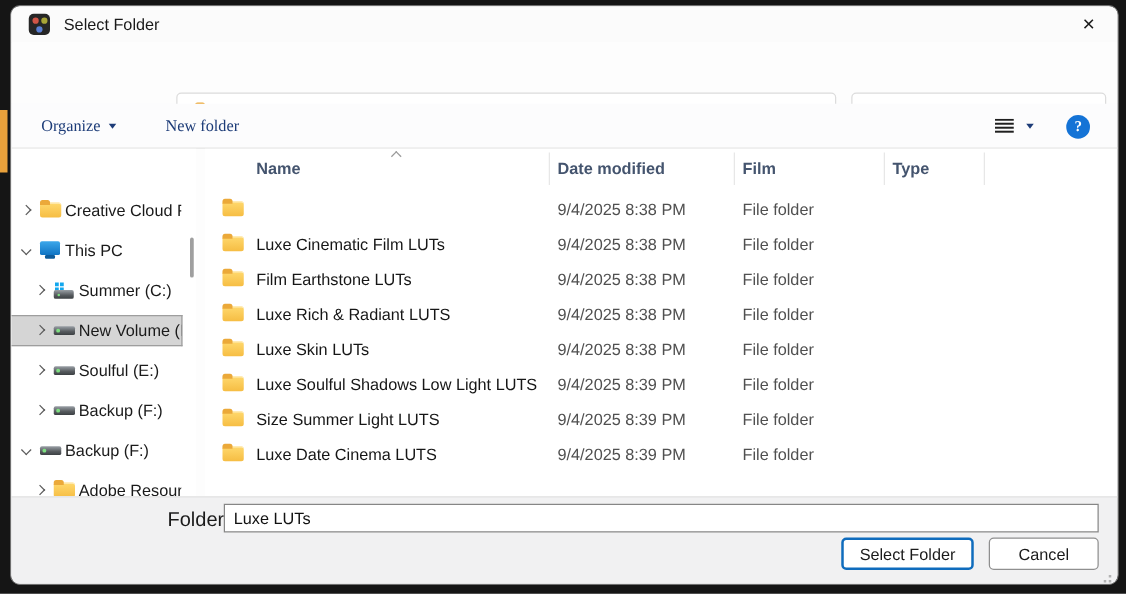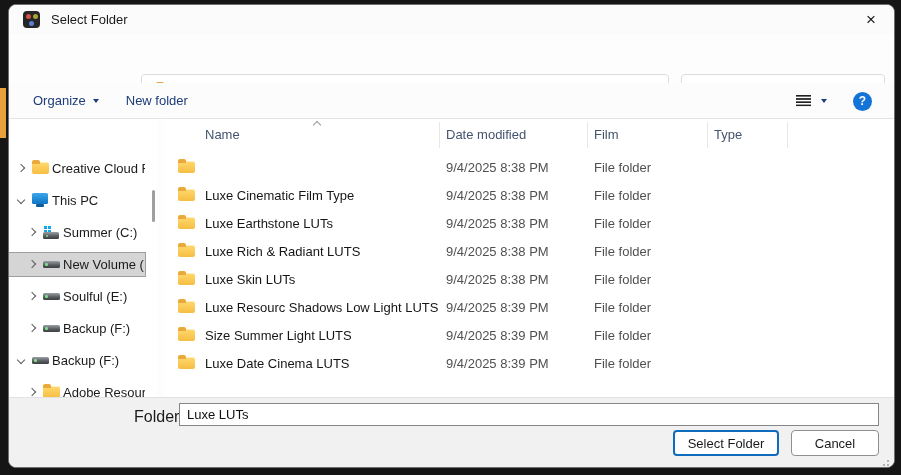--- a/index.html
+++ b/index.html
@@ -49,24 +49,24 @@
   .refresh-btn { position:absolute; left:450px; top:8px; width:20px; height:18px; }
 
   .search-box { position:absolute; left:672px; top:40px; width:204px; height:33px; background:#fff;
                 border:1px solid #dcdcdc; border-radius:4px; display:flex; align-items:center; padding:0 10px; }
   .search-box input { border:none; outline:none; flex:1 1 auto; font-size:13px; color:#1a1a1a; min-width:0;
                       font-family:"Liberation Sans", sans-serif; background:transparent; }
   .search-box input::placeholder { color:#777; }
 
   
   .cmdbar { position:absolute; left:0; top:78px; right:0; height:36px; background:#fcfcfd; border-bottom:1px solid #e4e4e4;
-            display:flex; align-items:center; font-size:13px; color:#1d3c78; }
+            display:flex; align-items:center; font-size:13px; color:#1d3c78;font-family:Liberation Serif, serif; }
   .organize { margin-left:24px; display:flex; align-items:center; gap:7px; }
   .tri { width:0; height:0; border-left:3.8px solid transparent; border-right:3.8px solid transparent; border-top:4.6px solid #1d3c78; }
-  .newfolder { margin-left:27px; }
+  .newfolder { margin-left:39px; }
   .cmd-right { position:absolute; right:0; top:0; height:36px; display:flex; align-items:center; }
   .view-lines { width:15px; height:12px; background:linear-gradient(#1f1f1f 1.7px, transparent 1.7px);
                 background-size:15px 3.2px; }
   .view-tri { margin-left:10px; }
   .help-btn { margin-left:26px; margin-right:22px; width:19px; height:19px; border-radius:50%; background:#1473d6; color:#fff;
               font-size:12px; font-weight:bold; display:flex; align-items:center; justify-content:center; }
 
   
   .tree { position:absolute; left:0; top:114px; width:148px; bottom:70px; background:#fff; overflow:hidden; }
   .tree-sel-bg { position:absolute; left:0; top:133px; width:137px; height:25px; background:#d5d5d5;
@@ -91,21 +91,21 @@
   .ipc::after { content:""; position:absolute; left:4px; bottom:-3px; width:8px; height:2.6px; background:#0d5c9c; border-radius:1px; }
   .iwin { position:relative; width:18px; height:13px; flex:0 0 auto; }
   .iwin .wbar { position:absolute; bottom:0; left:1px; width:16px; height:6.5px; border-radius:1.5px;
                 background:linear-gradient(180deg,#9aa0a6,#565a5e 60%,#3c4043); }
   .iwin .wbar::after { content:""; position:absolute; left:2.5px; bottom:1.6px; width:2.4px; height:2.4px; border-radius:50%; background:#7ee081; }
   .iwin .wlogo { position:absolute; top:0; left:2px; width:3px; height:3px; background:#12a7ee;
                  box-shadow:4px 0 #12a7ee, 0 4px #12a7ee, 4px 4px #12a7ee; }
 
   
   .list { position:absolute; left:155px; top:114px; right:0; bottom:70px; background:#fff; overflow:hidden; }
-  .lhead { position:absolute; top:0; left:0; right:0; height:31px; font-size:13px; color:#44546e; }
+  .lhead { position:absolute; top:0; left:0; right:0; height:31px; font-size:13px; color:#44546e;font-weight:bold; }
   .lhead .hcell { position:absolute; top:8px; white-space:nowrap; }
   .h-name { left:41px; } .h-date { left:282px; } .h-type { left:430px; } .h-size { left:550px; }
   .hsep { position:absolute; top:3px; height:26px; width:1px; background:#e7e7e7; }
   .sep1 { left:275px; } .sep2 { left:423px; } .sep3 { left:543px; } .sep4 { left:623px; }
   .sort-caret { position:absolute; left:150px; top:3px; width:6px; height:6px;
                 border-left:1.4px solid #9a9a9a; border-top:1.4px solid #9a9a9a; transform:rotate(45deg); }
   .frow { position:absolute; left:0; right:0; height:28px; }
   .frow .ifolder { position:absolute; left:14px; top:8px; }
   .fname { position:absolute; left:41px; top:7px; font-size:13px; color:#161616; white-space:nowrap; }
   .fdate { position:absolute; left:282px; top:7px; font-size:13px; color:#505050; white-space:nowrap; }
@@ -292,49 +292,49 @@
     </div>
 
     <div class="frow" style="top:34px">
       <span class="ifolder"></span>
       <span class="fdate">9/4/2025 8:38 PM</span>
       <span class="ftype">File folder</span>
       <span class="fsize"></span>
     </div>
     <div class="frow" style="top:62px">
       <span class="ifolder"></span>
-      <span class="fname">Luxe Cinematic Film Type</span>
+      <span class="fname">Luxe Cinematic Film LUTs</span>
       <span class="fdate">9/4/2025 8:38 PM</span>
       <span class="ftype">File folder</span>
       <span class="fsize"></span>
     </div>
     <div class="frow" style="top:90px">
       <span class="ifolder"></span>
-      <span class="fname">Luxe Earthstone LUTs</span>
+      <span class="fname">Film Earthstone LUTs</span>
       <span class="fdate">9/4/2025 8:38 PM</span>
       <span class="ftype">File folder</span>
       <span class="fsize"></span>
     </div>
     <div class="frow" style="top:118px">
       <span class="ifolder"></span>
       <span class="fname">Luxe Rich &amp; Radiant LUTS</span>
       <span class="fdate">9/4/2025 8:38 PM</span>
       <span class="ftype">File folder</span>
       <span class="fsize"></span>
     </div>
     <div class="frow" style="top:146px">
       <span class="ifolder"></span>
       <span class="fname">Luxe Skin LUTs</span>
       <span class="fdate">9/4/2025 8:38 PM</span>
       <span class="ftype">File folder</span>
       <span class="fsize"></span>
     </div>
     <div class="frow" style="top:174px">
       <span class="ifolder"></span>
-      <span class="fname">Luxe Resourc Shadows Low Light LUTS</span>
+      <span class="fname">Luxe Soulful Shadows Low Light LUTS</span>
       <span class="fdate">9/4/2025 8:39 PM</span>
       <span class="ftype">File folder</span>
       <span class="fsize"></span>
     </div>
     <div class="frow" style="top:202px">
       <span class="ifolder"></span>
       <span class="fname">Size Summer Light LUTS</span>
       <span class="fdate">9/4/2025 8:39 PM</span>
       <span class="ftype">File folder</span>
       <span class="fsize"></span>

